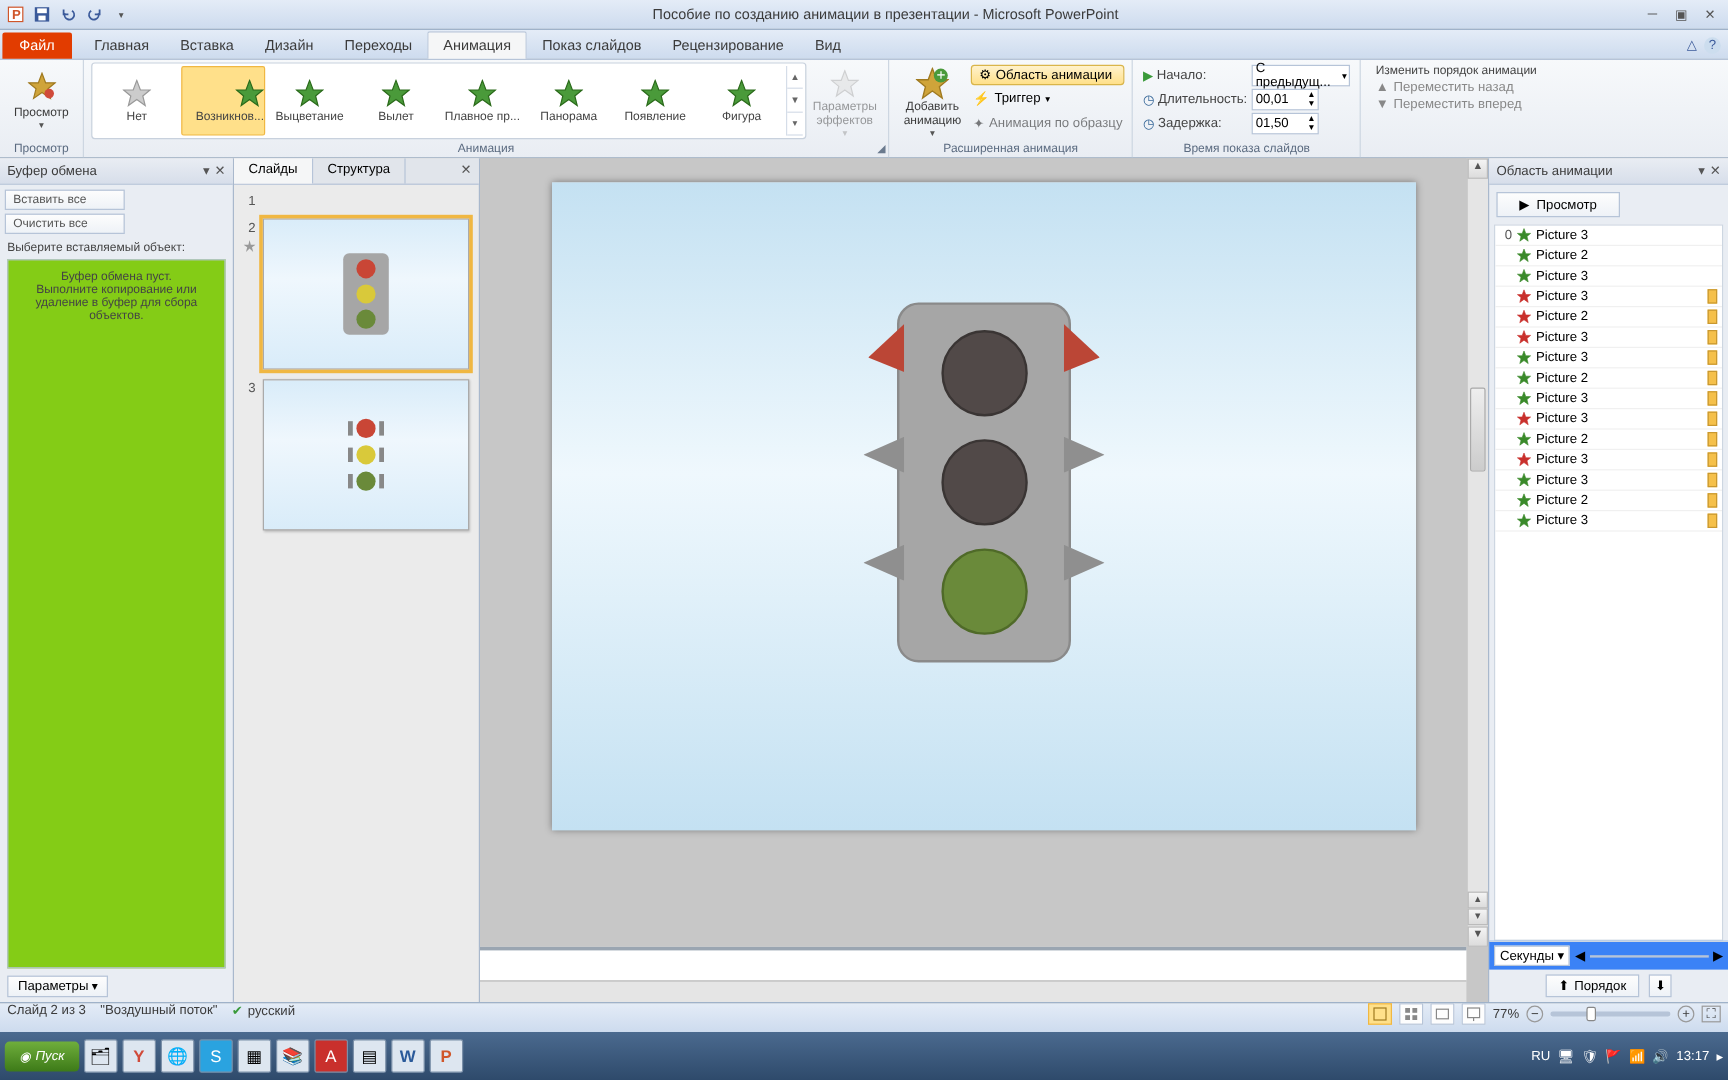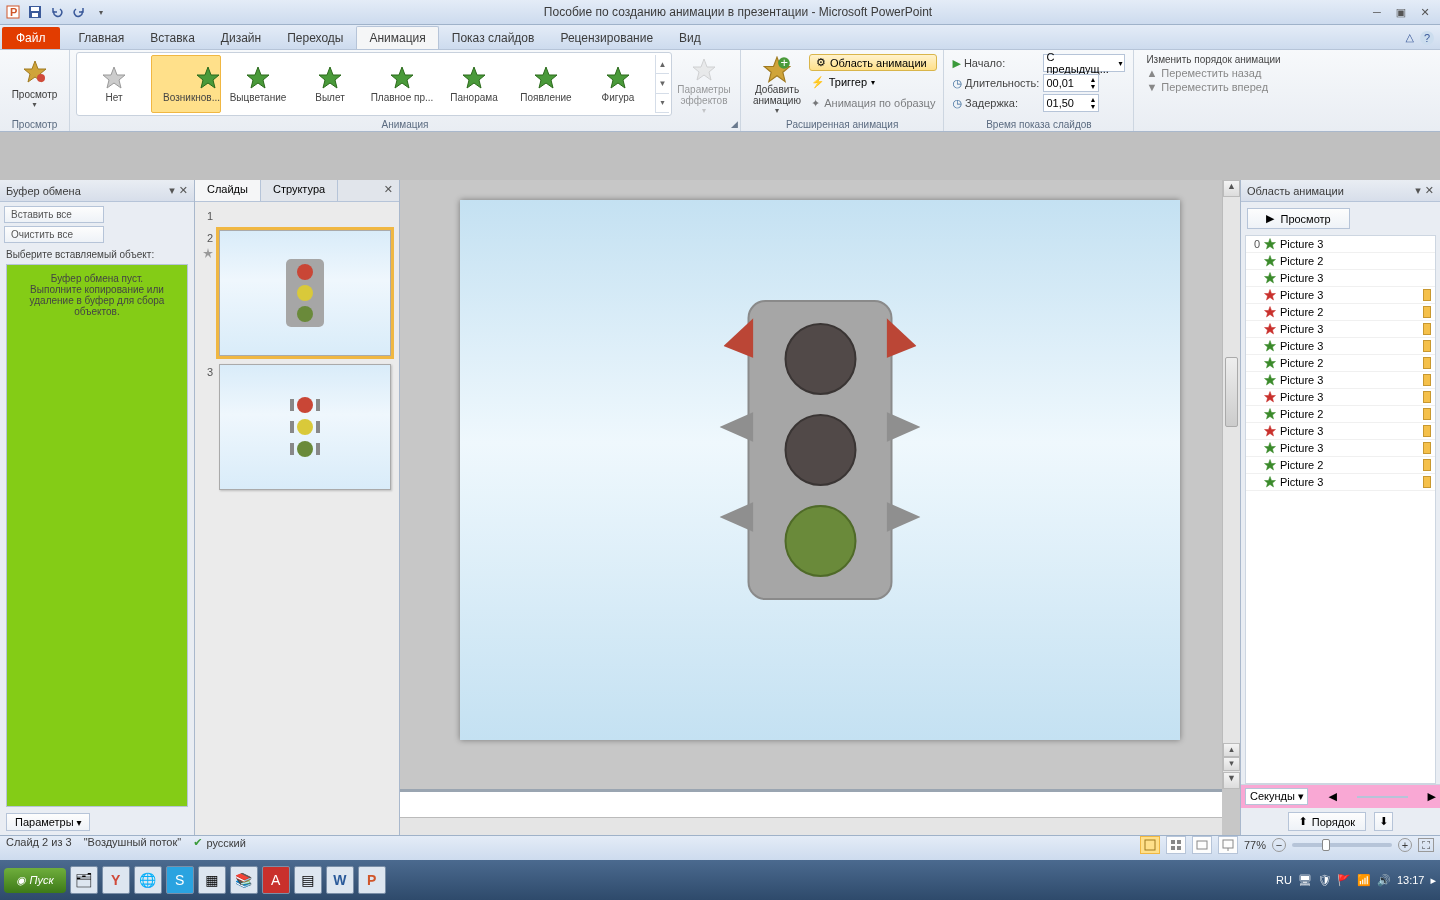--- a/index.html
+++ b/index.html
@@ -39,21 +39,21 @@
 .timing-grid { display: grid; grid-template-columns: auto auto; gap: 2px 4px; padding: 2px; }
 .timing-grid label { font-size: 10px; color: #444; display:flex; align-items:center; gap:3px;}
 .combo { border: 1px solid #b6c4d8; background: #fff; height: 18px; width: 82px; font-size: 10px; padding: 0 2px; display: flex; align-items: center; justify-content: space-between; }
 .spin { border: 1px solid #b6c4d8; background: #fff; height: 18px; width: 56px; font-size: 10px; padding: 0 2px; display: flex; align-items: center; justify-content: space-between; }
 .reorder { display: flex; flex-direction: column; padding: 2px 6px; gap: 2px; }
 .reorder .hdr { font-size: 10px; color: #444; }
 .reorder .item { font-size: 10px; color: #888; display:flex; align-items:center; gap:4px;}
 .launcher { position: absolute; right: 2px; bottom: 2px; font-size: 9px; color: #6a7a8e; }
 
 
-.main { position: absolute; top: 132px; left: 0; right: 0; bottom: 65px; display: flex; background: #c7c7c7; margin-top: 48px; }
+.main { position: absolute; top: 132px; left: 0; right: 0; bottom: 65px; display: flex; background: #c7c7c7; }
 
 
 .clip-pane { width: 195px; background: #e9edf3; border-right: 1px solid #a9b8cc; display: flex; flex-direction: column; }
 .pane-header { height: 22px; background: linear-gradient(#e9edf3,#d7deea); border-bottom: 1px solid #b6c4d8; display: flex; align-items: center; padding: 0 6px; font-size: 11px; color: #3b3b3b; }
 .pane-header .x { margin-left: auto; display:flex; gap:4px; color:#555;}
 .clip-btns { padding: 4px; display: flex; flex-direction: column; gap: 3px; }
 .clip-btn { border: 1px solid #b6c4d8; background: linear-gradient(#fdfdfd,#eef2f7); padding: 2px 6px; font-size: 10px; color: #555; text-align: left; width: 100px; }
 .clip-label { font-size: 10px; padding: 2px 6px; color: #444; }
 .clip-box { flex: 1; margin: 2px 6px; border: 1px solid #b6c4d8; background: #84cc16; padding: 8px; font-size: 10px; color: #444; text-align: center; }
 .clip-footer { padding: 4px 6px; }
@@ -83,21 +83,21 @@
 .nav-btns div{ height:14px; border:1px solid #bbb; background:linear-gradient(#f4f4f4,#dcdcdc); font-size:9px; text-align:center; color:#555;}
 .notes-bar { height: 28px; border-top: 3px solid #9aa5b1; background: #fff; margin-right: 18px; }
 .hscroll-canvas { height: 18px; background: #e5e5e5; border-top: 1px solid #bbb; margin-right:18px;}
 
 
 .anim-pane { width: 200px; background: #e9edf3; border-left: 1px solid #a9b8cc; display: flex; flex-direction: column; }
 .play-btn { margin: 6px; border: 1px solid #b6c4d8; background: linear-gradient(#fdfdfd,#eef2f7); padding: 3px 18px; font-size: 11px; display: flex; align-items: center; gap: 6px; width: fit-content; }
 .anim-list { flex: 1; overflow-y: auto; background: #fff; margin: 0 4px; border: 1px solid #cdd6e1; }
 .anim-item { display: flex; align-items: center; gap: 4px; padding: 2px 4px; font-size: 10px; border-bottom: 1px solid #f0f0f0; }
 .anim-item .bar { margin-left: auto; width: 8px; height: 12px; background: #f5c04a; border: 1px solid #c89830; }
-.timeline-footer { display: flex; align-items: center; padding: 3px 4px; gap: 20px; font-size: 10px; border-top:1px solid #cdd6e1; background:#f9a8d4;}
+.timeline-footer { display: flex; align-items: center; padding: 3px 4px; gap: 4px; font-size: 10px; border-top:1px solid #cdd6e1; background:#3b82f6;}
 .timeline-footer .combo2 { border:1px solid #b6c4d8; padding:1px 4px; background:#fff;}
 .order-footer { display: flex; align-items: center; justify-content: center; gap: 8px; padding: 4px; }
 .order-btn { border: 1px solid #b6c4d8; background: linear-gradient(#fdfdfd,#eef2f7); padding: 2px 10px; font-size: 10px; display:flex; align-items:center; gap:4px;}
 
 
 .statusbar { position: absolute; left: 0; right: 0; bottom: 40px; height: 25px; background: linear-gradient(#e4ecf7,#cddbee); border-top: 1px solid #9fb2c9; display: flex; align-items: flex-start; padding: 0 6px; font-size: 11px; color: #3b3b3b; gap: 12px; }
 .status-right { margin-left: auto; display: flex; align-items: center; gap: 6px; }
 .zoom-slider { width: 100px; height: 4px; background: #b6c4d8; position: relative; border-radius: 2px; }
 .zoom-slider .knob { position: absolute; left: 30%; top: -4px; width: 8px; height: 12px; background: #fff; border: 1px solid #888; border-radius: 2px; }
 .view-btn { width: 20px; height: 18px; border: 1px solid #b6c4d8; background: #fdfdfd; display:flex;align-items:center;justify-content:center;}

